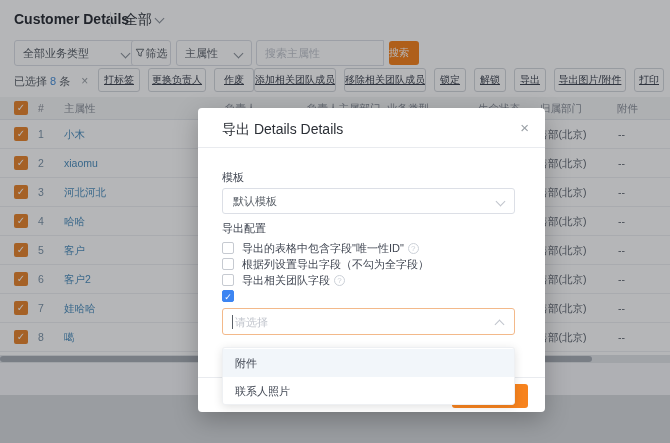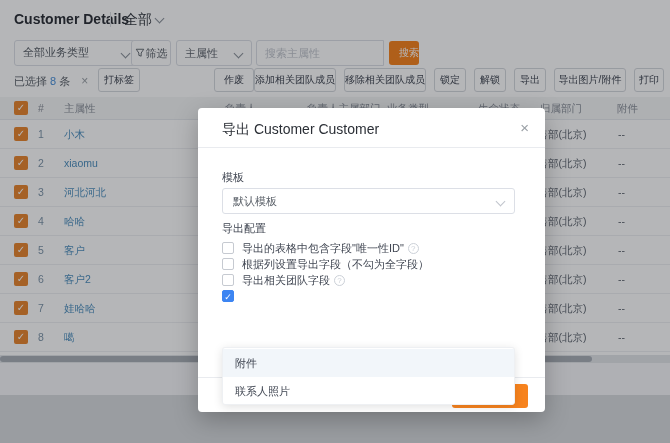--- a/index.html
+++ b/index.html
@@ -11,33 +11,33 @@
   .app { position:absolute; inset:0; }
   .hdr-title { position:absolute; left:14px; top:11px; font-size:14px; font-weight:700; color:#2b2f36; }
   .hdr-sep { position:absolute; left:110px; top:12px; width:1px; height:15px; background:#d8dbe0; }
   .hdr-scope { position:absolute; left:124px; top:11px; font-size:14px; color:#33383f; }
   .chev { display:inline-block; width:7px; height:7px; border-right:1.5px solid #8a9099; border-bottom:1.5px solid #8a9099; transform:rotate(45deg); vertical-align:2px; }
   .chev.up { transform:rotate(-135deg); vertical-align:-3px; }
   .hdr-scope-chev { position:absolute; left:156px; top:15px; }
 
   .sel { position:absolute; top:40px; height:26px; border:1px solid #dcdfe6; border-radius:3px; background:#fff; line-height:24px; padding:0 8px; color:#5a6068; font-size:11px; }
   .sel .chev { position:absolute; right:9px; top:9px; }
-  .sel1 { left:14px; width:125px;font-family:Liberation Mono, monospace; }
+  .sel1 { left:14px; width:125px; }
   .btn-filter { position:absolute; left:131px; top:40px; width:40px; height:26px; border:1px solid #dcdfe6; border-radius:3px; background:#fff; line-height:24px; text-align:center; font-size:11px; color:#5a6068; }
   .btn-filter svg { vertical-align:-1px; margin-right:1px; }
   .sel2 { left:176px; width:76px; }
   .search-box { position:absolute; left:256px; top:40px; width:128px; height:26px; border:1px solid #dcdfe6; border-radius:3px 0 0 3px; font-size:11px; color:#5a6068; padding:0 8px; outline:none; background:#fff; }
   .search-box::placeholder { color:#c0c4cc; }
-  .btn-search { position:absolute; left:389px; top:41px; width:30px; height:24px; border:none; border-radius:3px; background:#f7831e; color:#fff; font-size:10px; text-align:right; line-height:24px; }
+  .btn-search { position:absolute; left:389px; top:41px; width:30px; height:24px; border:none; border-radius:3px; background:#f7831e; color:#fff; font-size:10px; text-align:left; line-height:24px; }
 
   .sel-info { position:absolute; left:14px; top:74px; font-size:11px; color:#5a6068; }
   .sel-count { color:#4a90d9; }
   .sel-clear { display:inline-block; margin-left:8px; color:#9aa0a6; font-size:12px; cursor:pointer; }
 
-  .tb { position:absolute; top:68px; height:24px; border:1px solid #d5d8dd; border-radius:3px; background:#fff; font-size:10px; color:#404652; text-align:center; line-height:22px; white-space:nowrap; overflow:hidden; }
+  .tb { position:absolute; top:68px; height:24px; border:1px solid #d5d8dd; border-radius:3px; background:#fff; font-size:10px; color:#404652; text-align:center; line-height:22px; white-space:nowrap; overflow:hidden;text-decoration:underline; }
 
   
   .thead { position:absolute; left:0; top:97px; width:670px; height:23px; background:#f5f6f7; border-bottom:1px solid #e6e9ed; }
   .th { position:absolute; top:5px; font-size:10.5px; color:#8a9099; white-space:nowrap; }
   .trow { position:absolute; left:0; width:670px; height:29px; border-bottom:1px solid #eef0f3; background:#fff; }
   .td { position:absolute; top:8px; font-size:10.5px; color:#5f6670; white-space:nowrap; }
   .td.link { color:#4e8fbe; cursor:pointer; }
   .td.idx { color:#7d94a8; }
   .cb { position:absolute; left:14px; width:14px; height:14px; border-radius:2px; background:#e8862f; color:#fff; font-size:10px; line-height:14px; text-align:center; }
   .thead .cb { top:4px; } .trow .cb { top:7px; }
@@ -98,20 +98,21 @@
     <input class="search-box" placeholder="搜索主属性" style="">
     <button class="btn-search">搜索</button>
 
     <div class="sel-info">
       <span>已选择</span>
       <span class="sel-count">8</span>
       <span>条</span>
       <span class="sel-clear">×</span>
     </div>
     <button class="tb" style="left:98px;width:42px">打标签</button>
+    <button class="tb" style="left:148px;width:58px">更换负责人</button>
     <button class="tb" style="left:214px;width:40px">作废</button>
     <button class="tb" style="left:254px;width:82px">添加相关团队成员</button>
     <button class="tb" style="left:344px;width:82px">移除相关团队成员</button>
     <button class="tb" style="left:434px;width:32px">锁定</button>
     <button class="tb" style="left:474px;width:32px">解锁</button>
     <button class="tb" style="left:514px;width:32px">导出</button>
     <button class="tb" style="left:554px;width:72px">导出图片/附件</button>
     <button class="tb" style="left:634px;width:30px">打印</button>
 
     <div class="thead">
@@ -186,21 +187,21 @@
     <div class="hscroll">
         <div class="hthumb"></div>
       </div>
     <div class="empty-band"></div>
     <div class="page-bottom"></div>
   </div>
 
   <div class="overlay"></div>
 
   <div class="modal">
-    <div class="m-title">导出 Customer Customer</div>
+    <div class="m-title">导出 Details Details</div>
     <div class="m-close">×</div>
     <div class="m-hdr-line"></div>
 
     <div class="m-label" style="top:62px">模板</div>
     <div class="m-select">
       <span>默认模板</span>
       <span class="chev"></span>
     </div>
 
     <div class="m-label" style="top:113px">导出配置</div>
@@ -214,20 +215,25 @@
       <span class="m-check-label"><span>导出相关团队字段</span><span class="help">?</span></span>
     </div>
     <div class="m-check-row" style="top:149px">
       <span class="mcb"></span>
       <span class="m-check-label"><span>根据列设置导出字段（不勾为全字段）</span></span>
     </div>
     <div class="m-check-row" style="top:181px">
       <span class="mcb checked">✓</span>
     </div>
 
+    <div class="m-mselect">
+      <span class="caret"></span>
+      <span class="m-placeholder">请选择</span>
+      <span class="chev up"></span>
+    </div>
 
     <div class="m-ftr-line"></div>
     <button class="m-confirm"></button>
 
     <div class="m-drop">
       <div class="m-opt hover" style="top:1px">附件</div>
       <div class="m-opt" style="top:29px">联系人照片</div>
     </div>
   </div>
 

